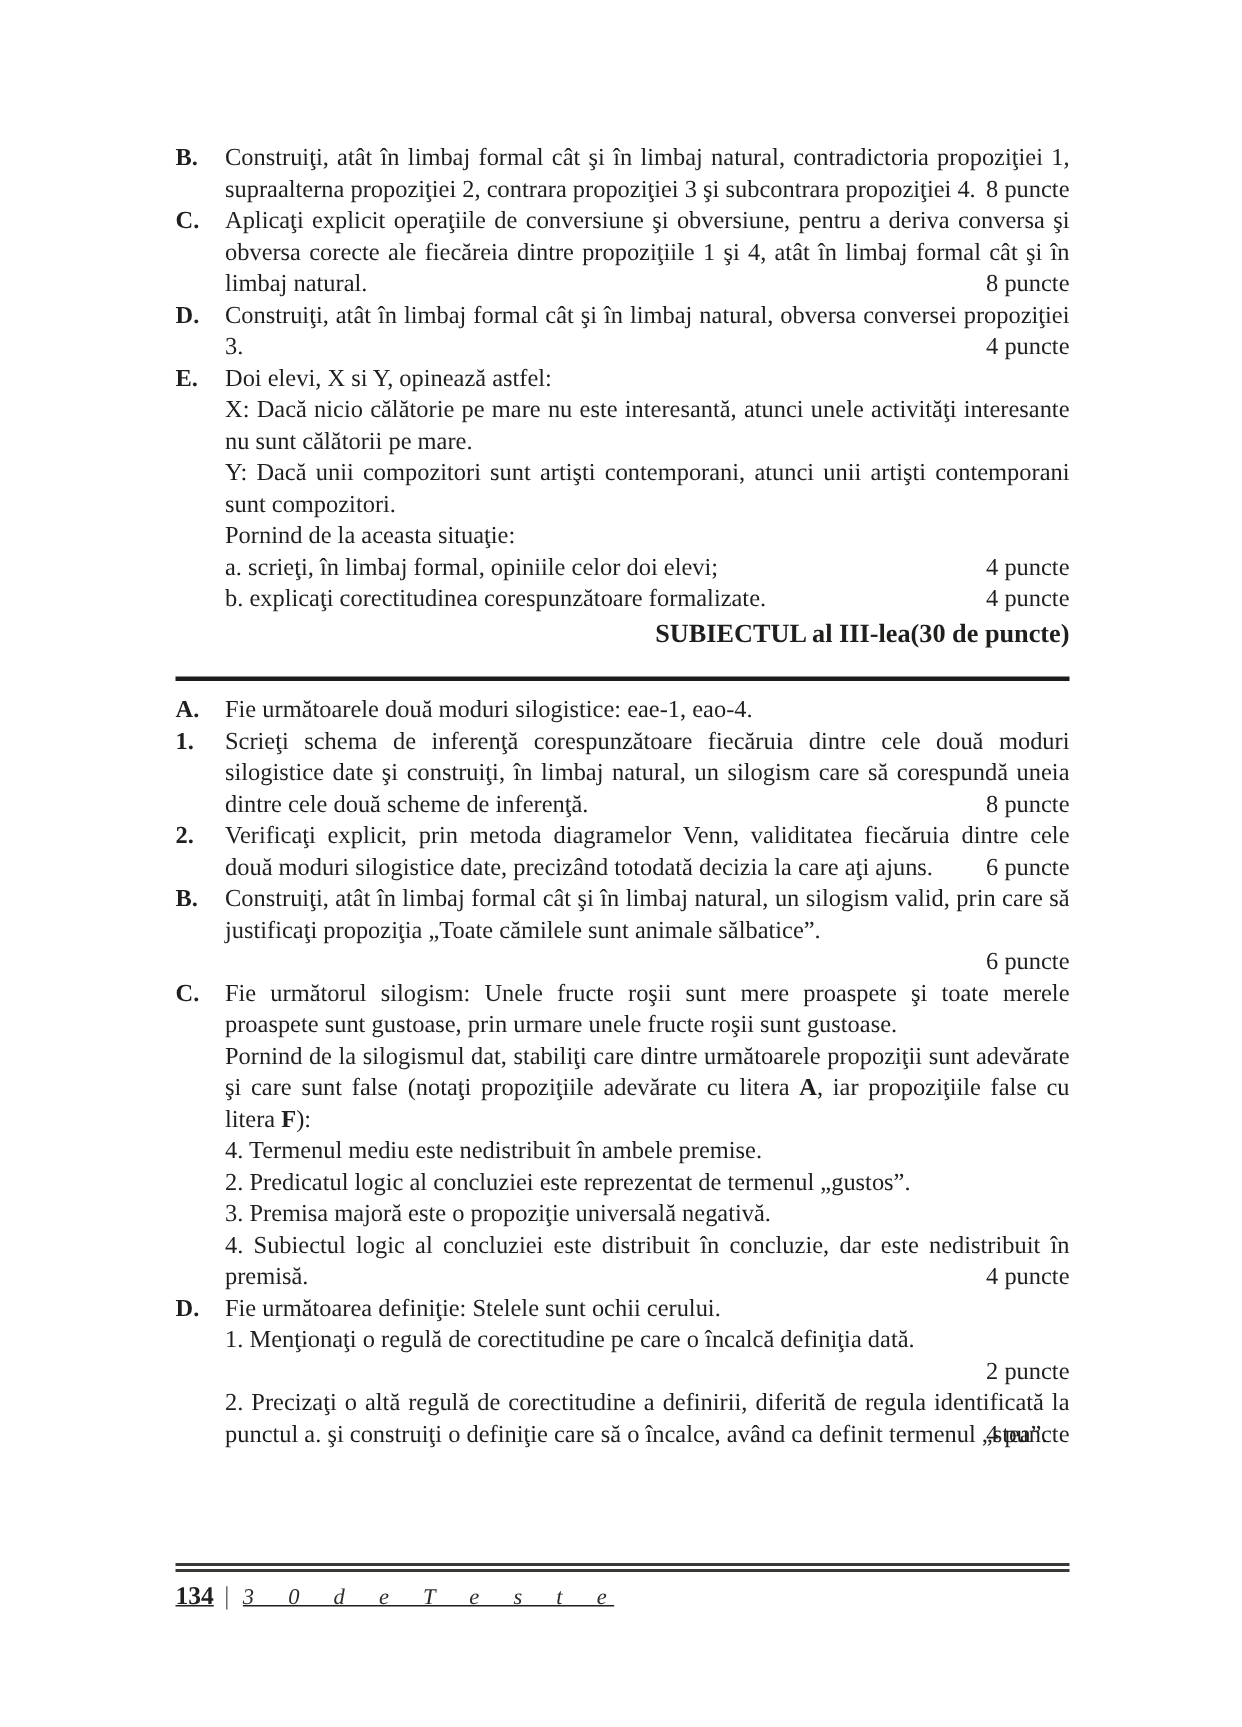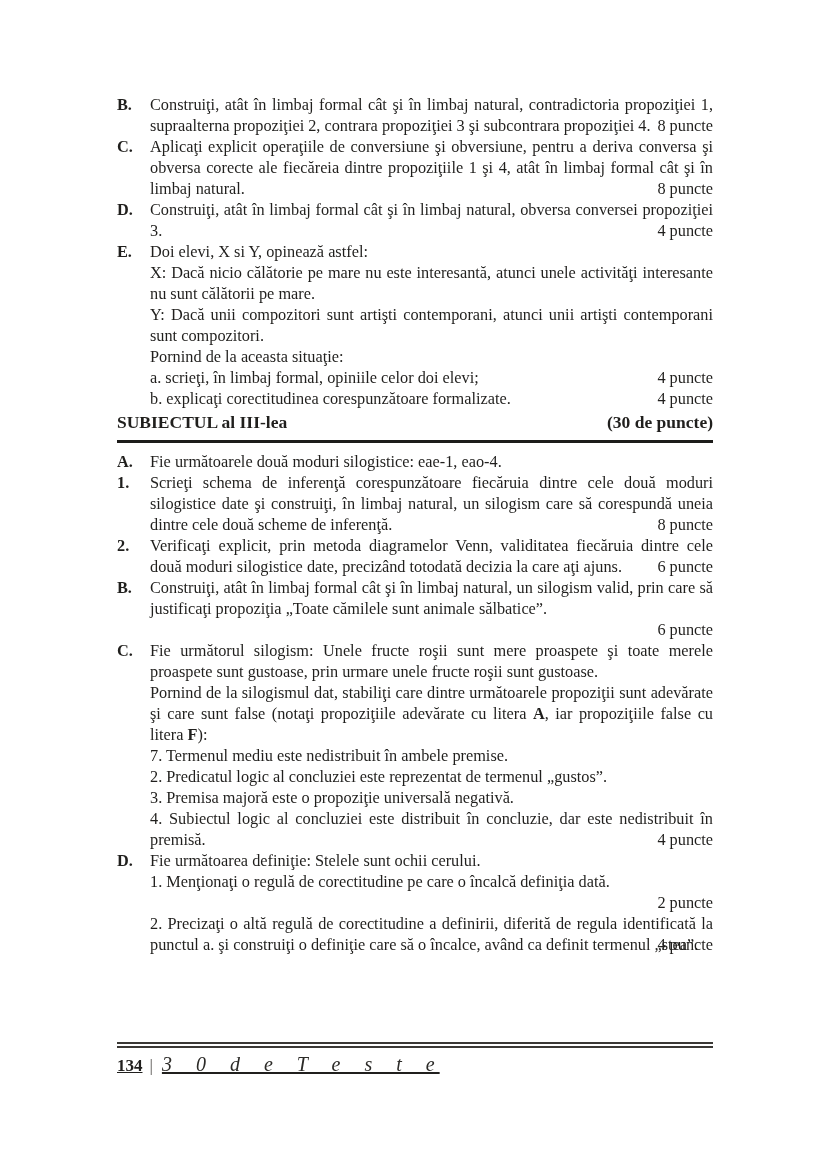--- a/index.html
+++ b/index.html
@@ -15,31 +15,31 @@
   }
   .item{display:flex;align-items:flex-start;}
   .item-label{flex:none;width:33px;font-weight:700;}
   .item-body{width:563px;}
   .para{margin:0;text-align:justify;}
   .run-i{}
   .run-b{font-weight:700;}
   .pts-line{text-align:right;font-weight:400;margin-top:-21px;line-height:21px;}
   .pts-line.own{margin-top:0;}
   .section-heading{
-    display:flex;justify-content:space-between;align-items:flex-end;
+    display:flex;justify-content:flex-end;align-items:flex-end;
     font-weight:700;font-size:17.5px;line-height:22px;
-    border-bottom:3px solid #1d1c1a;padding-bottom:7px;
+    border-bottom:3px solid #1d1c1a;padding-bottom:18px;
     margin-top:2px;margin-bottom:8px;
   }
   .footer{position:absolute;left:117px;top:1042px;width:596px;text-decoration:underline;}
   .footer-rule{height:2px;border-top:2px solid #3a3835;border-bottom:2px solid #3a3835;}
   .footer-text{margin-top:5px;font-size:17px;line-height:22px;display:flex;align-items:baseline;}
   .footer-pagenum{font-weight:700;}
   .footer-sep{margin:0 9px 0 7px;color:#55534f;}
-  .footer-title{font-style:italic;letter-spacing:5px;word-spacing:9px;font-size:20px;color:#2c2b28;}
+  .footer-title{font-style:italic;letter-spacing:5px;word-spacing:9px;font-size:15px;color:#2c2b28;}
 </style>
 </head>
 <body>
 
 <div class="page">
   <div class="content" id="content">
       <div class="item">
         <div class="item-label">B.</div>
         <div class="item-body">
           <p class="para"><span class="run-n">Construiţi, atât în limbaj formal cât şi în limbaj natural, contradictoria propoziţiei 1, supraalterna propoziţiei 2, contrara propoziţiei 3 şi subcontrara propoziţiei 4.</span></p>
@@ -102,21 +102,21 @@
         <div class="item-body">
           <p class="para"><span class="run-n">Construiţi, atât în limbaj formal cât şi în limbaj natural, un silogism valid, prin care să justificaţi propoziţia </span><span class="run-i">„Toate cămilele sunt animale sălbatice”</span><span class="run-n">.</span></p>
           <div class="pts-line own">6 puncte</div>
         </div>
       </div>
       <div class="item">
         <div class="item-label">C.</div>
         <div class="item-body">
           <p class="para"><span class="run-n">Fie următorul silogism: </span><span class="run-i">Unele fructe roşii sunt mere proaspete şi toate merele proaspete sunt gustoase, prin urmare unele fructe roşii sunt gustoase.</span></p>
           <p class="para"><span class="run-n">Pornind de la silogismul dat, stabiliţi care dintre următoarele propoziţii sunt adevărate şi care sunt false (notaţi propoziţiile adevărate cu litera </span><span class="run-b">A</span><span class="run-n">, iar propoziţiile false cu litera </span><span class="run-b">F</span><span class="run-n">):</span></p>
-          <p class="para"><span class="run-n">7.  Termenul mediu este nedistribuit în ambele premise.</span></p>
+          <p class="para"><span class="run-n">4.  Termenul mediu este nedistribuit în ambele premise.</span></p>
           <p class="para"><span class="run-n">2.  Predicatul logic al concluziei este reprezentat de termenul „gustos”.</span></p>
           <p class="para"><span class="run-n">3.  Premisa majoră este o propoziţie universală negativă.</span></p>
           <p class="para"><span class="run-n">4. Subiectul logic al concluziei este distribuit în concluzie, dar este nedistribuit în premisă.</span></p>
           <div class="pts-line">4 puncte</div>
         </div>
       </div>
       <div class="item">
         <div class="item-label">D.</div>
         <div class="item-body">
           <p class="para"><span class="run-n">Fie următoarea definiţie: </span><span class="run-i">Stelele sunt ochii cerului.</span></p>

